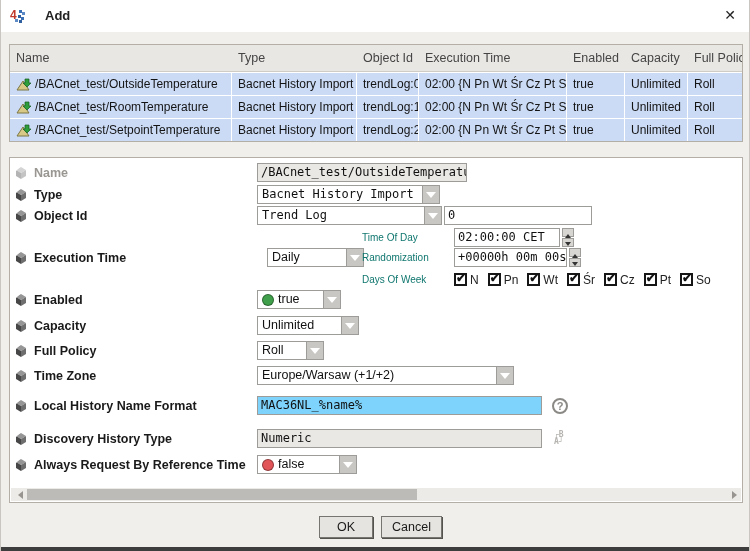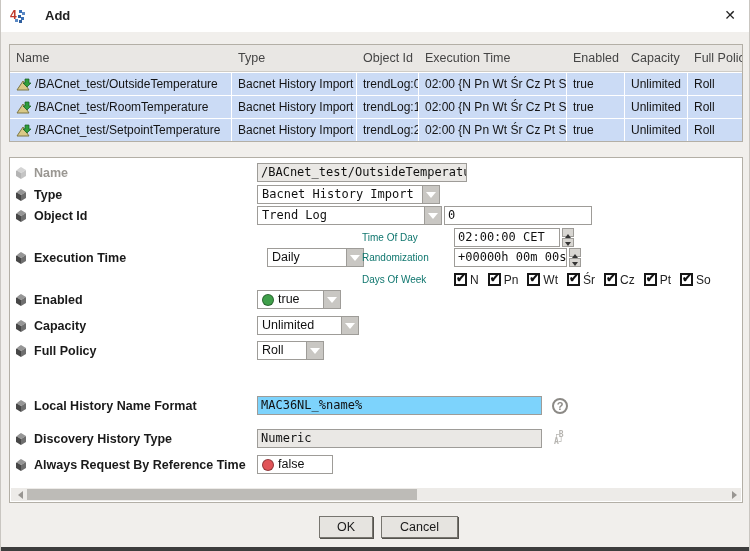--- a/index.html
+++ b/index.html
@@ -69,21 +69,21 @@
   .sb-arrow.left{left:0;} .sb-arrow.right{right:0;}
   .sb-arrow.left::after{ content:""; position:absolute; left:3px; top:3px; border:4px solid transparent; border-right:5px solid #989document69591;}
   .sb-arrow.left::after{ content:""; position:absolute; left:3px; top:3px; border:4px solid transparent; border-right:5px solid #989591;}
   .sb-arrow.right::after{ content:""; position:absolute; left:3px; top:3px; border:4px solid transparent; border-left:5px solid #989591;}
   #sb-thumb { position:absolute; left:16px; top:1px; width:390px; height:11px; background:#bdbbb7; cursor:grab; }
   
   .btn { position:absolute; top:516px; height:22px; background:#e6e4e0; border:1px solid #77756f;
     box-shadow:1px 1px 0 #55534e; font-size:12.5px; font-weight:normal; color:#1a1a1a;
     text-align:center; line-height:20px; cursor:pointer; }
   #ok-btn { left:318px; width:54px; }
-  #cancel-btn { left:380px; width:77px; }
+  #cancel-btn { left:380px; width:61px; }
   #bottom-strip { position:absolute; left:0; bottom:0; width:100%; height:4px; background:#3d3d3d; }
 </style>
 </head>
 <body>
 
 <div id="win">
 
   <div id="titlebar">
     <svg id="app-icon" viewBox="0 0 16 16">
       <text x="0" y="11" font-size="12" font-weight="bold" fill="#c0392b" font-family="Liberation Sans, sans-serif">4</text>
@@ -301,20 +301,33 @@
         <polygon points="7,7 12,4 12,10 7,13" fill="#6e6e6e"></polygon>
           <polygon points="2,1 6,1 2,5" fill="#fff"></polygon>
       </svg>
       <span class="lbl flabel">Full Policy</span>
       <div class="dd" style="left:247px; width:67px;">
         <div class="dd-val">Roll</div>
         <div class="dd-btn"></div>
       </div>
     </div>
 
+    <div class="frow" style="left:0; top:208px; width:732px;">
+      <svg class="cube" viewBox="0 0 14 14">
+        <polygon points="2,4 7,1 12,4 7,7" fill="#969696"></polygon>
+          <polygon points="2,4 7,7 7,13 2,10" fill="#474747"></polygon>
+        <polygon points="7,7 12,4 12,10 7,13" fill="#6e6e6e"></polygon>
+          <polygon points="2,1 6,1 2,5" fill="#fff"></polygon>
+      </svg>
+      <span class="lbl flabel">Time Zone</span>
+      <div class="dd" style="left:247px; width:257px;">
+        <div class="dd-val">Europe/Warsaw (+1/+2)</div>
+        <div class="dd-btn"></div>
+      </div>
+    </div>
 
     <div class="frow" style="left:0; top:238px; width:732px;">
       <svg class="cube" viewBox="0 0 14 14">
         <polygon points="2,4 7,1 12,4 7,7" fill="#969696"></polygon>
           <polygon points="2,4 7,7 7,13 2,10" fill="#474747"></polygon>
         <polygon points="7,7 12,4 12,10 7,13" fill="#6e6e6e"></polygon>
           <polygon points="2,1 6,1 2,5" fill="#fff"></polygon>
       </svg>
       <span class="lbl flabel">Local History Name Format</span>
       <div class="tf soft" style="left:247px; width:285px;">MAC36NL_%name%</div>
@@ -334,21 +347,21 @@
     </div>
 
     <div class="frow" style="left:0; top:297px; width:732px;">
       <svg class="cube" viewBox="0 0 14 14">
         <polygon points="2,4 7,1 12,4 7,7" fill="#969696"></polygon>
           <polygon points="2,4 7,7 7,13 2,10" fill="#474747"></polygon>
         <polygon points="7,7 12,4 12,10 7,13" fill="#6e6e6e"></polygon>
           <polygon points="2,1 6,1 2,5" fill="#fff"></polygon>
       </svg>
       <span class="lbl flabel">Always Request By Reference Time</span>
-      <div class="dd" style="left:247px; width:76px;align-items:flex-end;">
+      <div class="dd" style="left:247px; width:100px;">
         <div class="dd-val">
           <span class="status-dot" style="background-color: rgb(225, 84, 88);"></span>
           <span>false</span>
         </div>
         <div class="dd-btn"></div>
       </div>
     </div>
 
     <div id="hscroll">
       <div class="sb-arrow left"></div>

